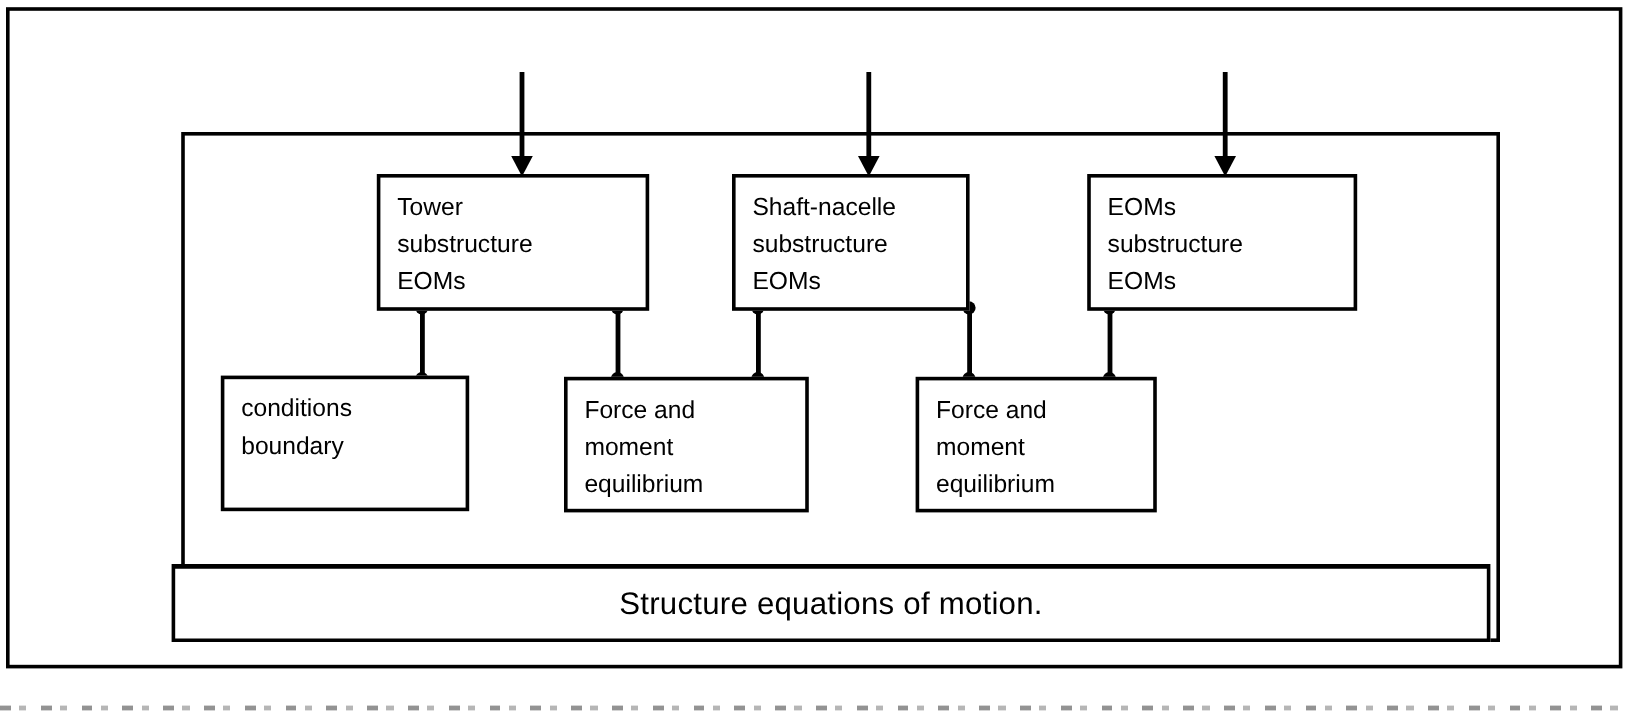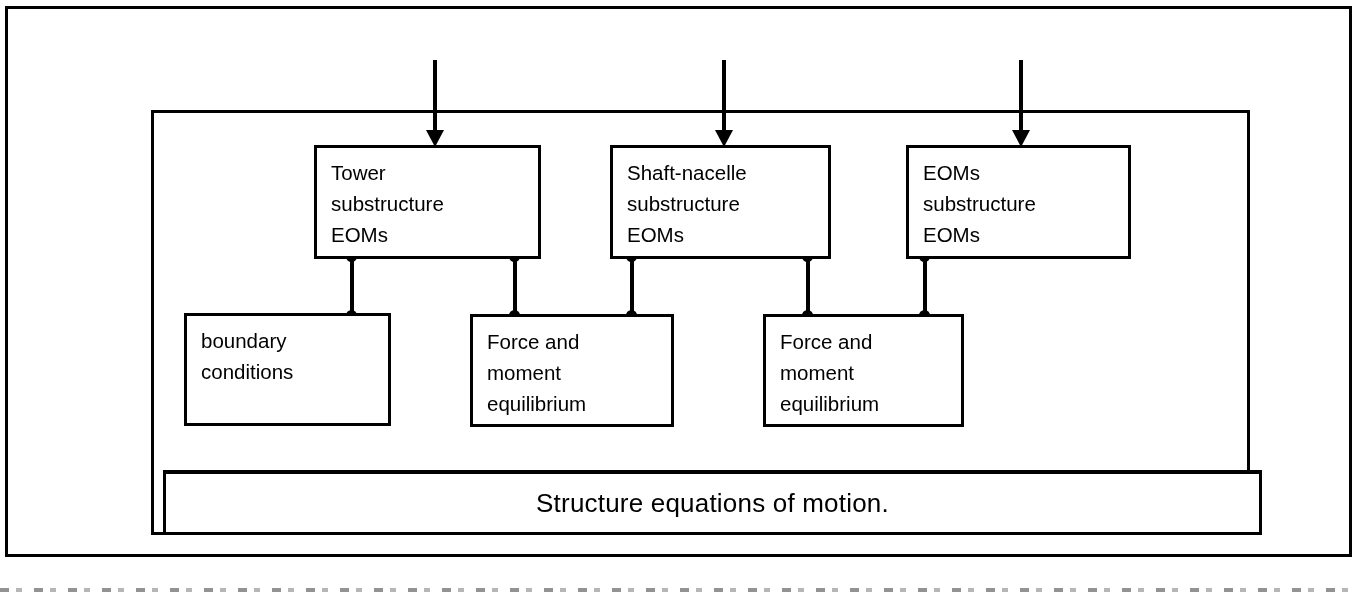--- a/index.html
+++ b/index.html
@@ -40,21 +40,21 @@
     width: 1099px;
     height: 425px;
     border: 3px solid #000000;
     box-sizing: border-box;
     background: #ffffff;
   }
 
   
   .caption-band {
     position: absolute;
-    left: 163px;
+    left: 143px;
     top: 470px;
     width: 1099px;
     height: 65px;
     border: 3px solid #000000;
     border-top-width: 4px;
     box-sizing: border-box;
     background: #ffffff;
     display: flex;
     align-items: center;
     justify-content: center;
@@ -76,21 +76,21 @@
   }
   .node .line {
     font-size: 20.5px;
     line-height: 31px;
     color: #000000;
     white-space: nowrap;
   }
 
   
   .node-tower   { left: 314px; top: 145px; width: 227px; height: 114px; }
-  .node-shaft   { left: 610px; top: 145px; width: 221px; height: 114px; }
+  .node-shaft   { left: 610px; top: 145px; width: 198px; height: 114px; }
   .node-blade   { left: 906px; top: 145px; width: 225px; height: 114px; }
 
   
   .node-geom    { left: 184px; top: 313px; width: 207px; height: 113px; }
   .node-fme1    { left: 470px; top: 314px; width: 204px; height: 113px; }
   .node-fme2    { left: 763px; top: 314px; width: 201px; height: 113px; }
 
   
   .arrow {
     position: absolute;
@@ -213,22 +213,22 @@
     <div class="line">EOMs</div>
   </div>
 
   <div class="node node-blade">
     <div class="line">EOMs</div>
     <div class="line">substructure</div>
     <div class="line">EOMs</div>
   </div>
 
   <div class="node node-geom">
+    <div class="line">conditions</div>
     <div class="line">boundary</div>
-    <div class="line">conditions</div>
   </div>
 
   <div class="node node-fme1">
     <div class="line">Force and</div>
     <div class="line">moment</div>
     <div class="line">equilibrium</div>
   </div>
 
   <div class="node node-fme2">
     <div class="line">Force and</div>

